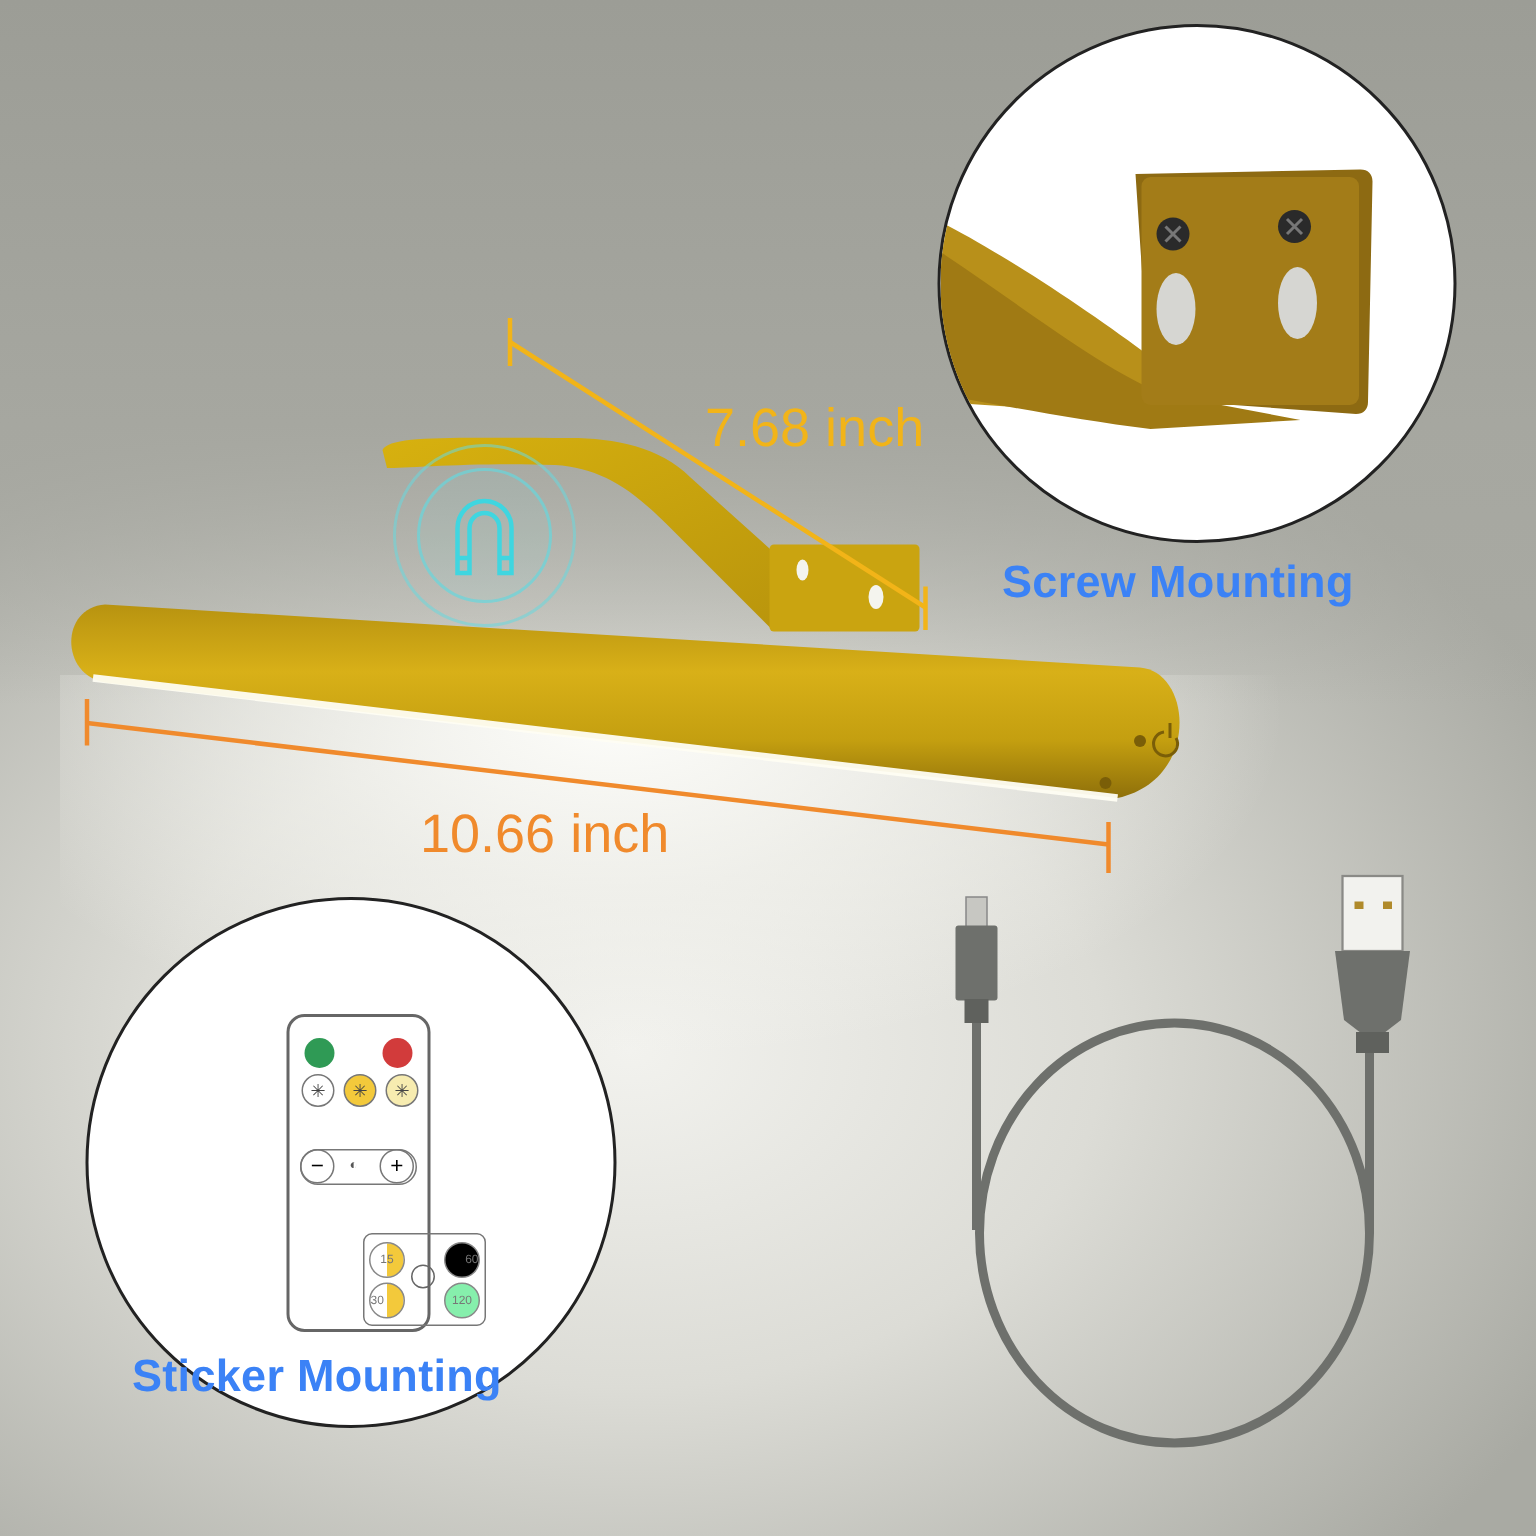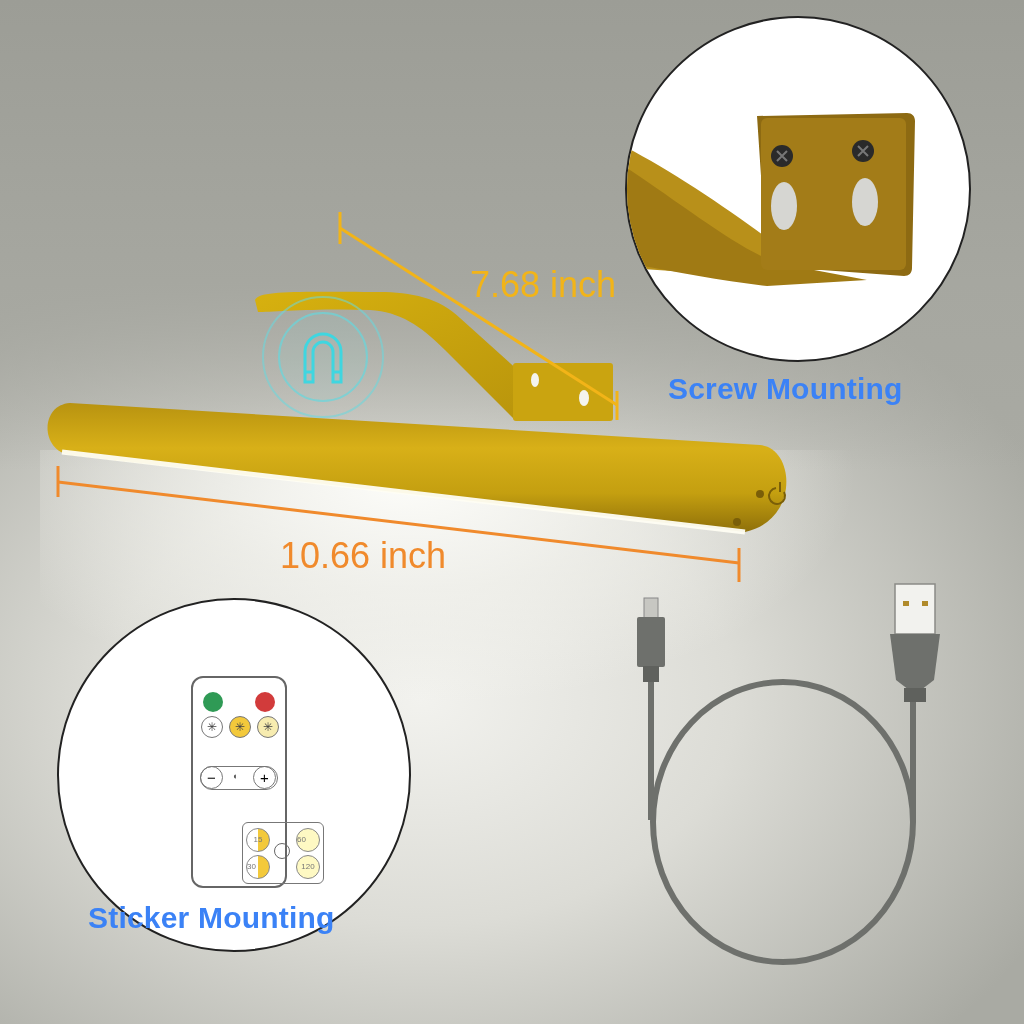--- a/index.html
+++ b/index.html
@@ -131,19 +131,19 @@
     <div class="abs" style="left:36px;top:38px;width:20px;height:20px;border-radius:50%;border:1.5px solid #777;background:#f3c93b;text-align:center;font-size:12px;line-height:20px;color:#444;">✳</div>
     <div class="abs" style="left:64px;top:38px;width:20px;height:20px;border-radius:50%;border:1.5px solid #777;background:#f7ecb0;text-align:center;font-size:12px;line-height:20px;color:#444;">✳</div>
     <div class="abs" style="left:7px;top:88px;width:76px;height:22px;border:1.5px solid #777;border-radius:12px;">
       <div class="abs" style="left:-1px;top:-1px;width:21px;height:21px;border-radius:50%;border:1.5px solid #777;text-align:center;line-height:21px;font-size:15px;">−</div>
       <div class="abs" style="left:52px;top:-1px;width:21px;height:21px;border-radius:50%;border:1.5px solid #777;text-align:center;line-height:21px;font-size:15px;">+</div>
       <div class="abs" style="left:32px;top:4px;font-size:9px;color:#555;">◐</div>
     </div>
     <div class="abs" style="left:5px;top:144px;width:80px;height:60px;border:1.5px solid #777;border-radius:6px;margin-left:44px;">
       <div class="abs" style="left:3px;top:5px;width:22px;height:22px;border-radius:50%;border:1.5px solid #888;background:linear-gradient(90deg,#fff 50%,#f3c93b 50%);font-size:8px;text-align:center;line-height:22px;color:#777;">15</div>
       <div class="abs" style="left:3px;top:32px;width:22px;height:22px;border-radius:50%;border:1.5px solid #888;background:linear-gradient(90deg,#fff 50%,#f3c93b 50%);font-size:8px;text-align:left;line-height:22px;color:#777;">30</div>
-      <div class="abs" style="left:53px;top:5px;width:22px;height:22px;border-radius:50%;border:1.5px solid #888;background:#fef9c3;font-size:8px;text-align:left;line-height:22px;color:#777;">60</div>
-      <div class="abs" style="left:53px;top:32px;width:22px;height:22px;border-radius:50%;border:1.5px solid #888;background:#fef9c3;font-size:8px;text-align:center;line-height:22px;color:#777;">120</div>
+      <div class="abs" style="left:53px;top:5px;width:22px;height:22px;border-radius:50%;border:1.5px solid #888;background:#000000;font-size:8px;text-align:right;line-height:22px;color:#777;">60</div>
+      <div class="abs" style="left:53px;top:32px;width:22px;height:22px;border-radius:50%;border:1.5px solid #888;background:#86efac;font-size:8px;text-align:center;line-height:22px;color:#777;">120</div>
       <div class="abs" style="left:31px;top:20px;width:14px;height:14px;border-radius:50%;border:1.5px solid #666;"></div>
     </div>
   </div>
 </div>
 <div class="caption" style="left:88px;top:901px;">Sticker Mounting</div>
 
 </body></html>

